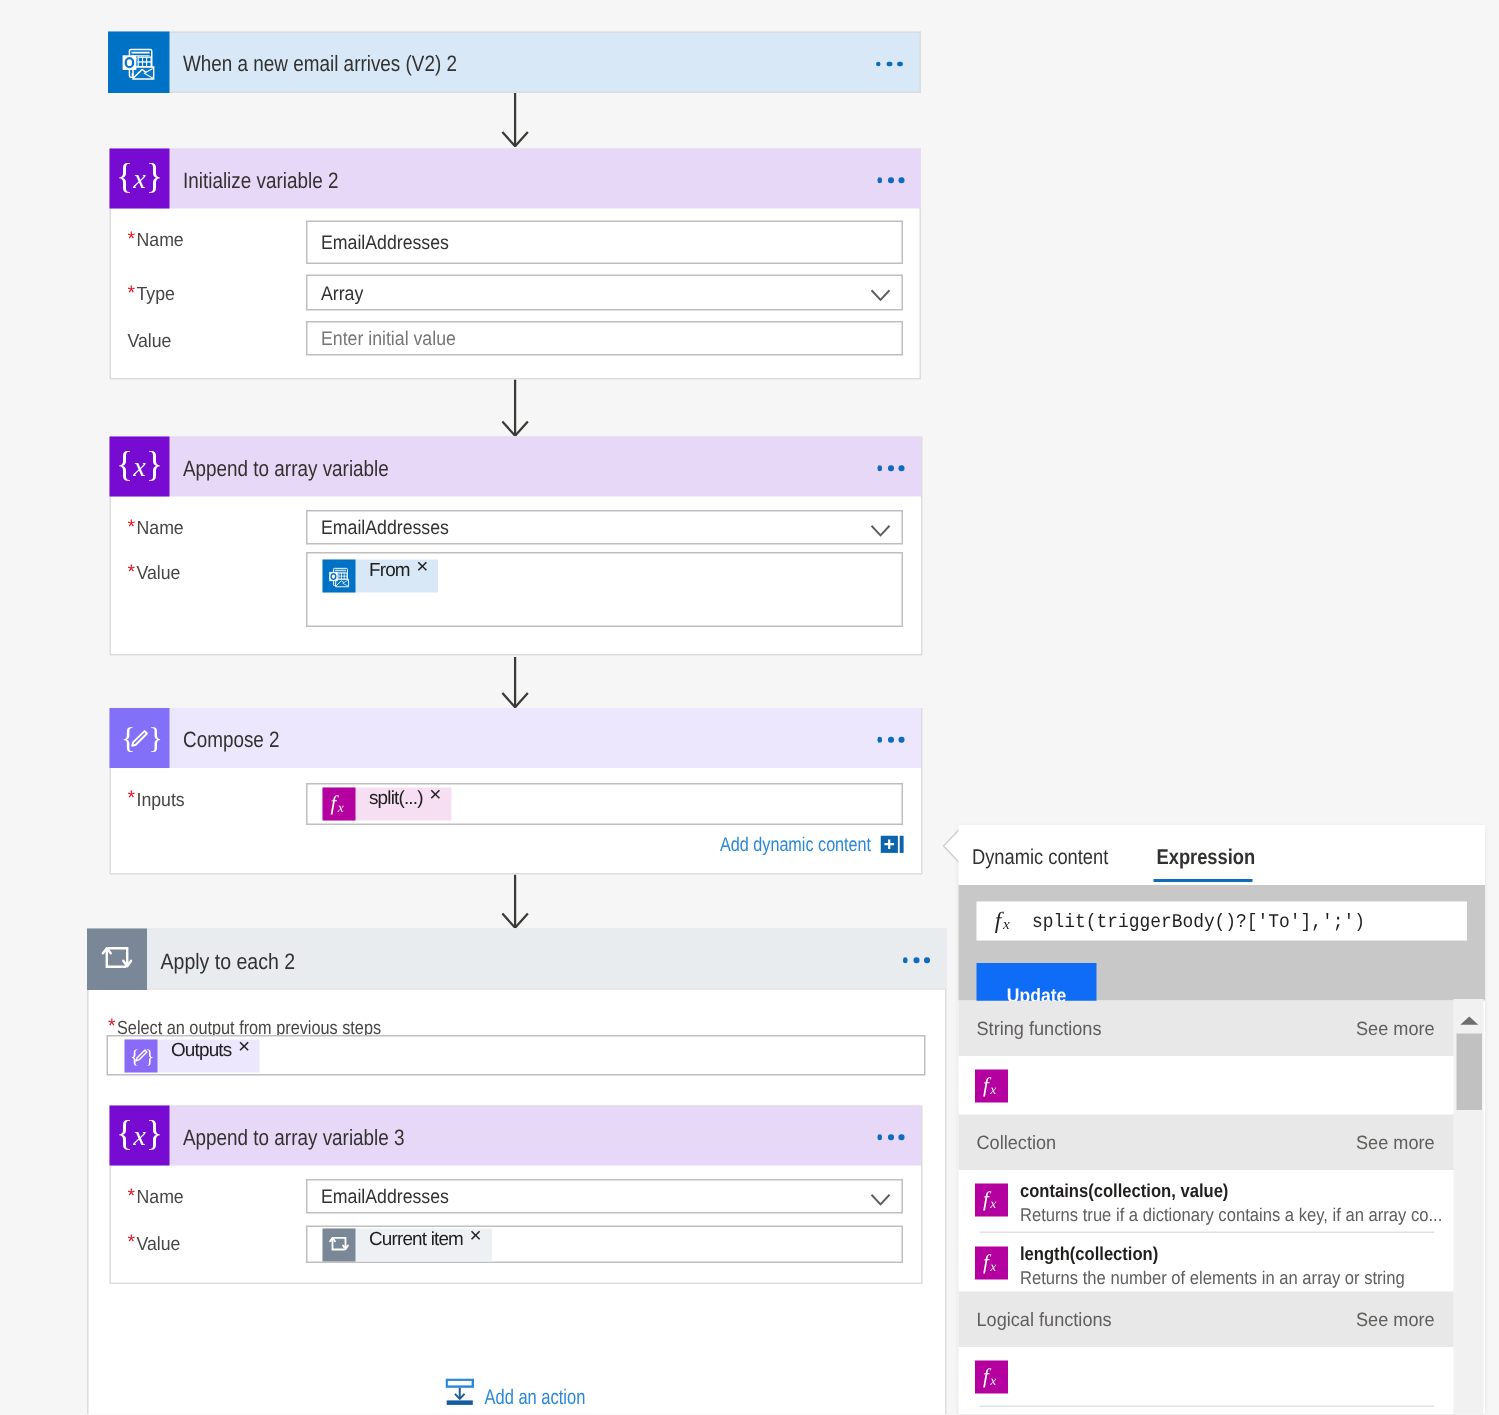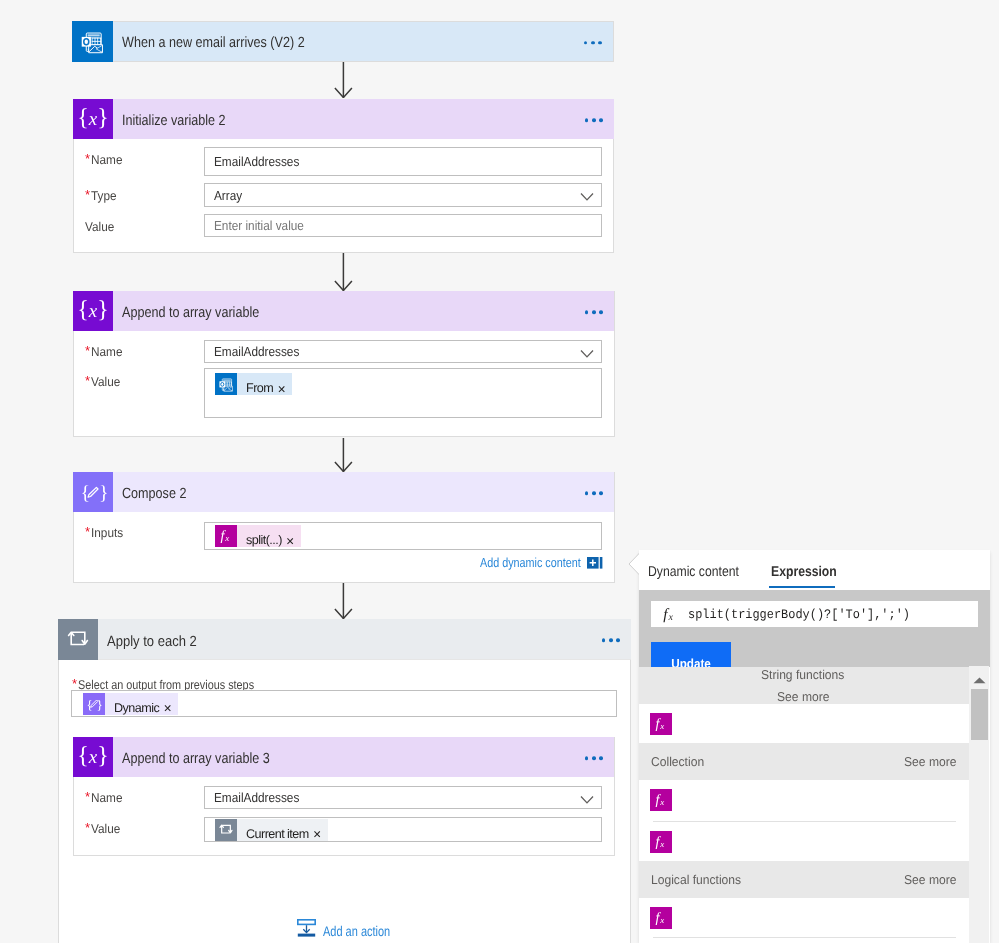--- a/index.html
+++ b/index.html
@@ -20,21 +20,21 @@
   .req{color:#e81123;font-size:13px;margin-right:1px;line-height:1;align-self:flex-start;margin-top:-1px;}
   .field{box-sizing:border-box;border:1px solid #bfbfbf;background:#fff;font-size:13.2px;color:#323130;display:flex;align-items:center;padding-left:9px;position:relative;}
   .field>span{display:inline-block;transform:scaleX(0.895);transform-origin:left center;white-space:nowrap;}
   .field.ph{color:#767676;}
   .chev{position:absolute;right:7px;top:50%;transform:translateY(-50%);margin-top:2px;}
 
   
   .arrow{position:absolute;}
 
   
-  .pill{display:inline-flex;align-items:flex-end;height:20px;font-size:12.6px;color:#201f1e;}
+  .pill{display:inline-flex;align-items:flex-start;height:20px;font-size:12.6px;color:#201f1e;}
   .pill .pico{width:20px;height:20px;display:flex;align-items:center;justify-content:center;flex:0 0 20px;}
   .pill .ptext{padding:0 0 0 9px;white-space:nowrap;display:inline-block;font-stretch:condensed;letter-spacing:-0.55px;}
   .pill .pclose{font-size:10.5px;color:#201f1e;padding-right:6px;padding-left:4px;font-family:"Liberation Sans",sans-serif;line-height:1;}
 
   
   .flyout{position:absolute;background:#fff;box-shadow:0 1.6px 3.6px rgba(0,0,0,.10),0 0.3px 0.9px rgba(0,0,0,.08);box-sizing:border-box;}
   .fly-tabs{display:flex;height:40px;align-items:flex-start;border-bottom:0;}
   .fly-tab{font-size:14.2px;color:#323130;padding:0 0 8px 0;position:relative;cursor:pointer;}
   .fly-tab>span{display:inline-block;transform:scaleX(0.86);transform-origin:left center;white-space:nowrap;}
   .fly-tab.active{font-weight:bold;}
@@ -260,21 +260,21 @@
       </div>
     <div class="field" style="position:absolute;left:12px;top:70px;width:546px;height:27px;padding:0;">
       <div class="pill" style="margin-left:11px;background:#ece7fd;height:22px;">
         <span class="pico" style="background:#8a6bf8;width:22px;flex:0 0 22px;height:22px;">
             <svg width="18" height="18" viewBox="0 0 18 18">
               <text x="1.6" y="13.6" font-family="'Liberation Serif',serif" font-size="13" fill="#fff">{</text>
               <text x="11.6" y="13.6" font-family="'Liberation Serif',serif" font-size="13" fill="#fff">}</text>
               <path d="M11.6 5.0 L12.9 6.3 L7.6 11.6 L5.6 12.3 L6.3 10.3 Z" fill="none" stroke="#fff" stroke-width="0.95" stroke-linejoin="round"></path>
             </svg>
           </span>
-        <span class="ptext">Dynamic</span>
+        <span class="ptext">Outputs</span>
         <span class="pclose">✕</span>
       </div>
     </div>
   </div>
 </div>
 
 <div class="card" id="card6" style="left:73px;top:737px;width:542px;height:119px;">
   <div class="card-head" style="background:#e8d8f8;position:relative;margin:-1px 0 0 -1px;width:541px;">
     <div class="icon-box" style="background:#770bd2;">
         <span class="varglyph">{<i>x</i>}</span>
@@ -343,21 +343,21 @@
             <text x="8.6" y="15.6" font-family="'Liberation Serif',serif" font-style="italic" font-size="10" fill="#201f1e">x</text>
           </svg>
         </span>
       <span style="display:inline-block;transform:scaleX(0.918);transform-origin:left center;">split(triggerBody()?['To'],';')</span>
     </div>
     <div class="btn-update" style="position:absolute;left:12px;top:52px;width:80px;height:42px;">
         <span>Update</span>
       </div>
   </div>
   <div class="fn-list" style="position:relative;overflow:hidden;height:277px;width:331px;">
-    <div class="grp-head" style="height:37px;padding:0 10px 0 12px;flex-direction:column;">
+    <div class="grp-head" style="height:37px;padding:0 10px 0 12px;">
       <span>String functions</span>
       <span class="see-more">See more</span>
     </div>
     <div class="fn-item" style="padding:7px 12px 7px 11px;height:39px;box-sizing:border-box;">
       <span class="fn-ico">
           <svg width="18" height="18" viewBox="0 0 18 18">
             <text x="3.4" y="13.2" font-family="'Liberation Serif',serif" font-style="italic" font-size="14" fill="#fff">f</text>
             <text x="8.2" y="14.1" font-family="'Liberation Serif',serif" font-style="italic" font-size="9" fill="#fff">x</text>
           </svg>
         </span>
@@ -366,29 +366,37 @@
       <span>Collection</span>
       <span class="see-more">See more</span>
     </div>
     <div class="fn-item" style="padding:7px 12px 7px 11px;height:41px;box-sizing:border-box;">
       <span class="fn-ico">
           <svg width="18" height="18" viewBox="0 0 18 18">
             <text x="3.4" y="13.2" font-family="'Liberation Serif',serif" font-style="italic" font-size="14" fill="#fff">f</text>
             <text x="8.2" y="14.1" font-family="'Liberation Serif',serif" font-style="italic" font-size="9" fill="#fff">x</text>
           </svg>
         </span>
+      <span style="margin-left:8px;">
+        <span class="fn-name" style="display:block;">contains(collection, value)</span>
+        <span class="fn-desc" style="display:block;">Returns true if a dictionary contains a key, if an array co...</span>
+      </span>
     </div>
     <div class="sep" style="margin:0 14px;"></div>
     <div class="fn-item" style="padding:7px 12px 7px 11px;height:39px;box-sizing:border-box;">
       <span class="fn-ico">
           <svg width="18" height="18" viewBox="0 0 18 18">
             <text x="3.4" y="13.2" font-family="'Liberation Serif',serif" font-style="italic" font-size="14" fill="#fff">f</text>
             <text x="8.2" y="14.1" font-family="'Liberation Serif',serif" font-style="italic" font-size="9" fill="#fff">x</text>
           </svg>
         </span>
+      <span style="margin-left:8px;">
+        <span class="fn-name" style="display:block;">length(collection)</span>
+        <span class="fn-desc" style="display:block;">Returns the number of elements in an array or string</span>
+      </span>
     </div>
     <div class="grp-head" style="height:37px;padding:0 10px 0 12px;">
       <span>Logical functions</span>
       <span class="see-more">See more</span>
     </div>
     <div class="fn-item" style="padding:7px 12px 7px 11px;height:39px;box-sizing:border-box;">
       <span class="fn-ico">
           <svg width="18" height="18" viewBox="0 0 18 18">
             <text x="3.4" y="13.2" font-family="'Liberation Serif',serif" font-style="italic" font-size="14" fill="#fff">f</text>
             <text x="8.2" y="14.1" font-family="'Liberation Serif',serif" font-style="italic" font-size="9" fill="#fff">x</text>

